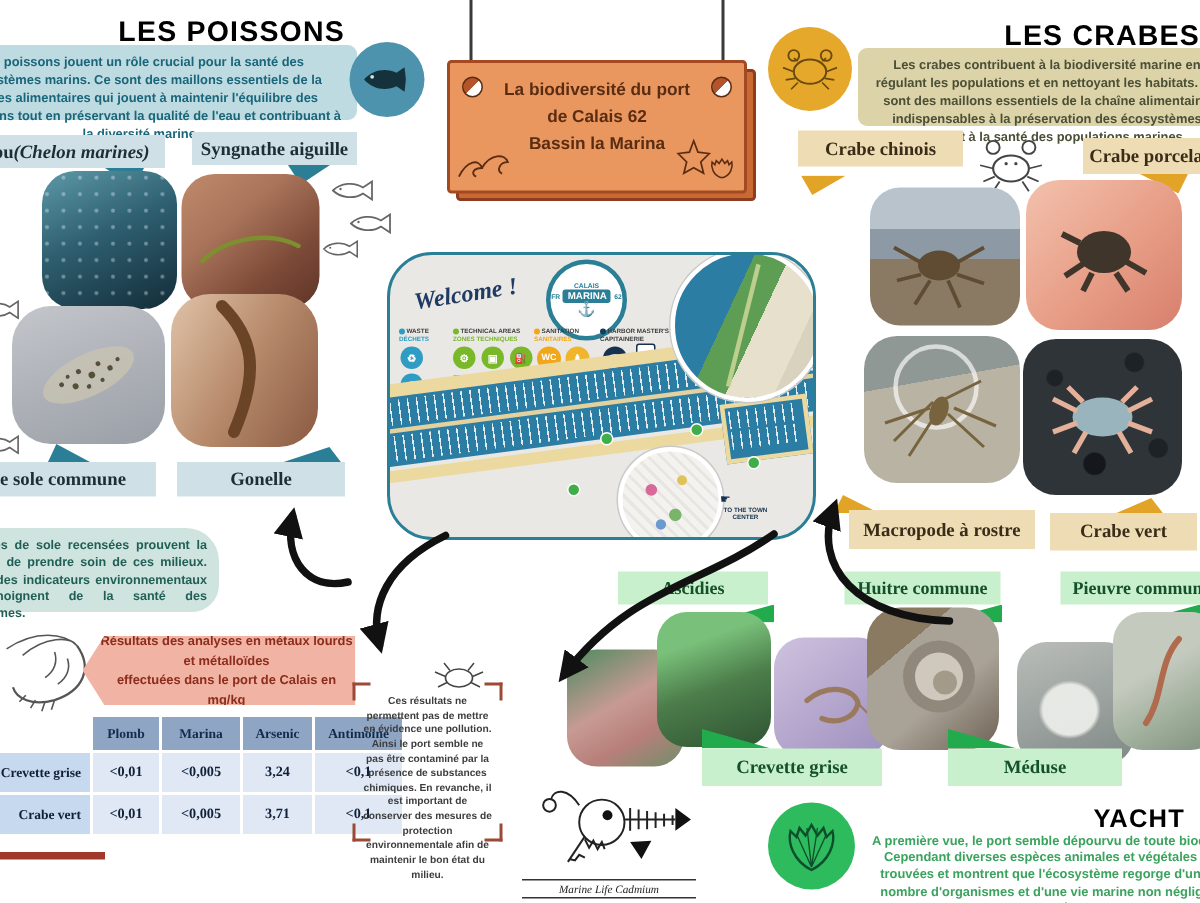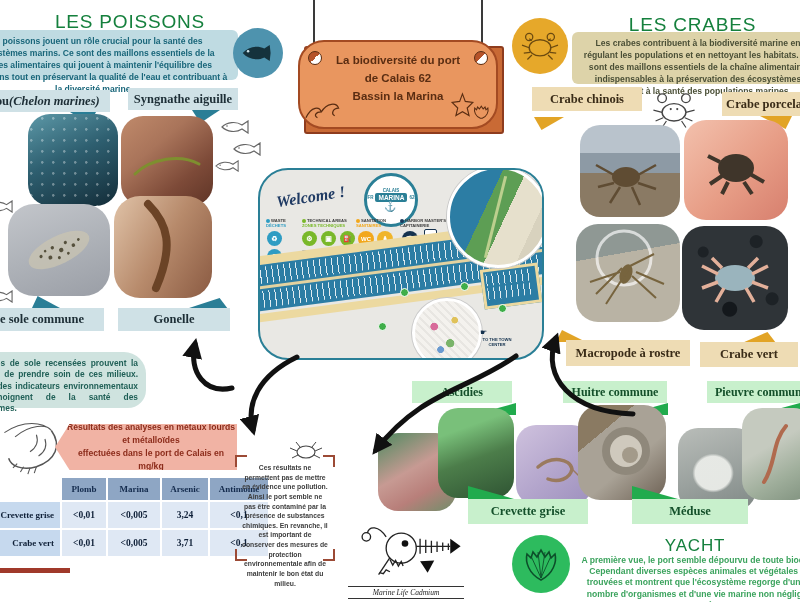--- a/index.html
+++ b/index.html
@@ -1,19 +1,19 @@
 <!DOCTYPE html>
 <html><head>
 <meta charset="utf-8">
 <style>
   html,body{margin:0;padding:0;background:#fff;}
   #poster{position:relative;width:800px;height:602px;overflow:hidden;background:#fff;
           font-family:"Liberation Sans",sans-serif;}
   .abs{position:absolute;}
-  .sec-title{font-weight:normal;color:#15803d;letter-spacing:.8px;font-size:19px;text-align:center;}
+  .sec-title{font-weight:bold;color:#000000;letter-spacing:.8px;font-size:19px;text-align:right;}
   .desc{font-size:8.6px;line-height:1.4;text-align:center;font-weight:bold;border-radius:6px;padding:5px 8px;box-sizing:border-box;}
   .desc-poissons{background:#bfdbe2;color:#19667a;}
   .desc-crabes{background:#ddd3a9;color:#4a4f36;}
   .circle{border-radius:50%;display:flex;align-items:center;justify-content:center;}
   .banner{display:flex;align-items:center;justify-content:center;font-family:"Liberation Serif",serif;
           font-weight:bold;font-size:12.5px;white-space:nowrap;}
   .b-blue{background:#cfe1e6;color:#1d2e36;}
   .b-tan{background:#eedcb4;color:#3a2c18;}
   .tri{position:absolute;}
   .photo{position:absolute;border-radius:22px;}
@@ -44,21 +44,21 @@
   <div class="abs circle" style="left:233px;top:28px;width:50px;height:50px;background:#4e93ae;">
     <svg width="36" height="20" viewBox="0 0 40 22">
       <path d="M3 11c6-7 16-9 24-5l6-4 1 9-1 9-6-4c-8 4-18 2-24-5z" fill="#15323c"></path>
       <circle cx="9" cy="9" r="1.4" fill="#cfe4ea"></circle>
     </svg>
   </div>
 
   <div class="abs" style="left:313px;top:0;width:2px;height:55px;background:#3a3a3a;"></div>
   <div class="abs" style="left:481px;top:0;width:2px;height:55px;background:#3a3a3a;"></div>
   <div class="abs sign-board" style="left:304px;top:46px;width:196px;height:84px;background:#c96a35;border-color:#8e3c1e;"></div>
-  <div class="abs sign-board" style="left:298px;top:40px;width:196px;height:85px;border-radius:26px;">
+  <div class="abs sign-board" style="left:298px;top:40px;width:196px;height:85px;">
     <div class="grommet abs" style="left:8px;top:9px;width:14px;height:14px;"></div>
     <div class="grommet abs" style="left:174px;top:9px;width:14px;height:14px;"></div>
     <div class="abs sign-text" style="left:0;top:10px;width:196px;">
       <div>La biodiversité du port</div>
       <div>de Calais 62</div>
       <div>Bassin la Marina</div>
     </div>
     <svg class="abs" style="left:4px;top:56px;" width="48" height="26" viewBox="0 0 50 26">
       <path d="M2 20C8 8 16 8 18 14C12 14 10 18 14 20M18 14C24 4 34 4 36 10C30 10 28 16 32 18" stroke="#5a2d12" fill="none" stroke-width="1.3"></path>
     </svg>

